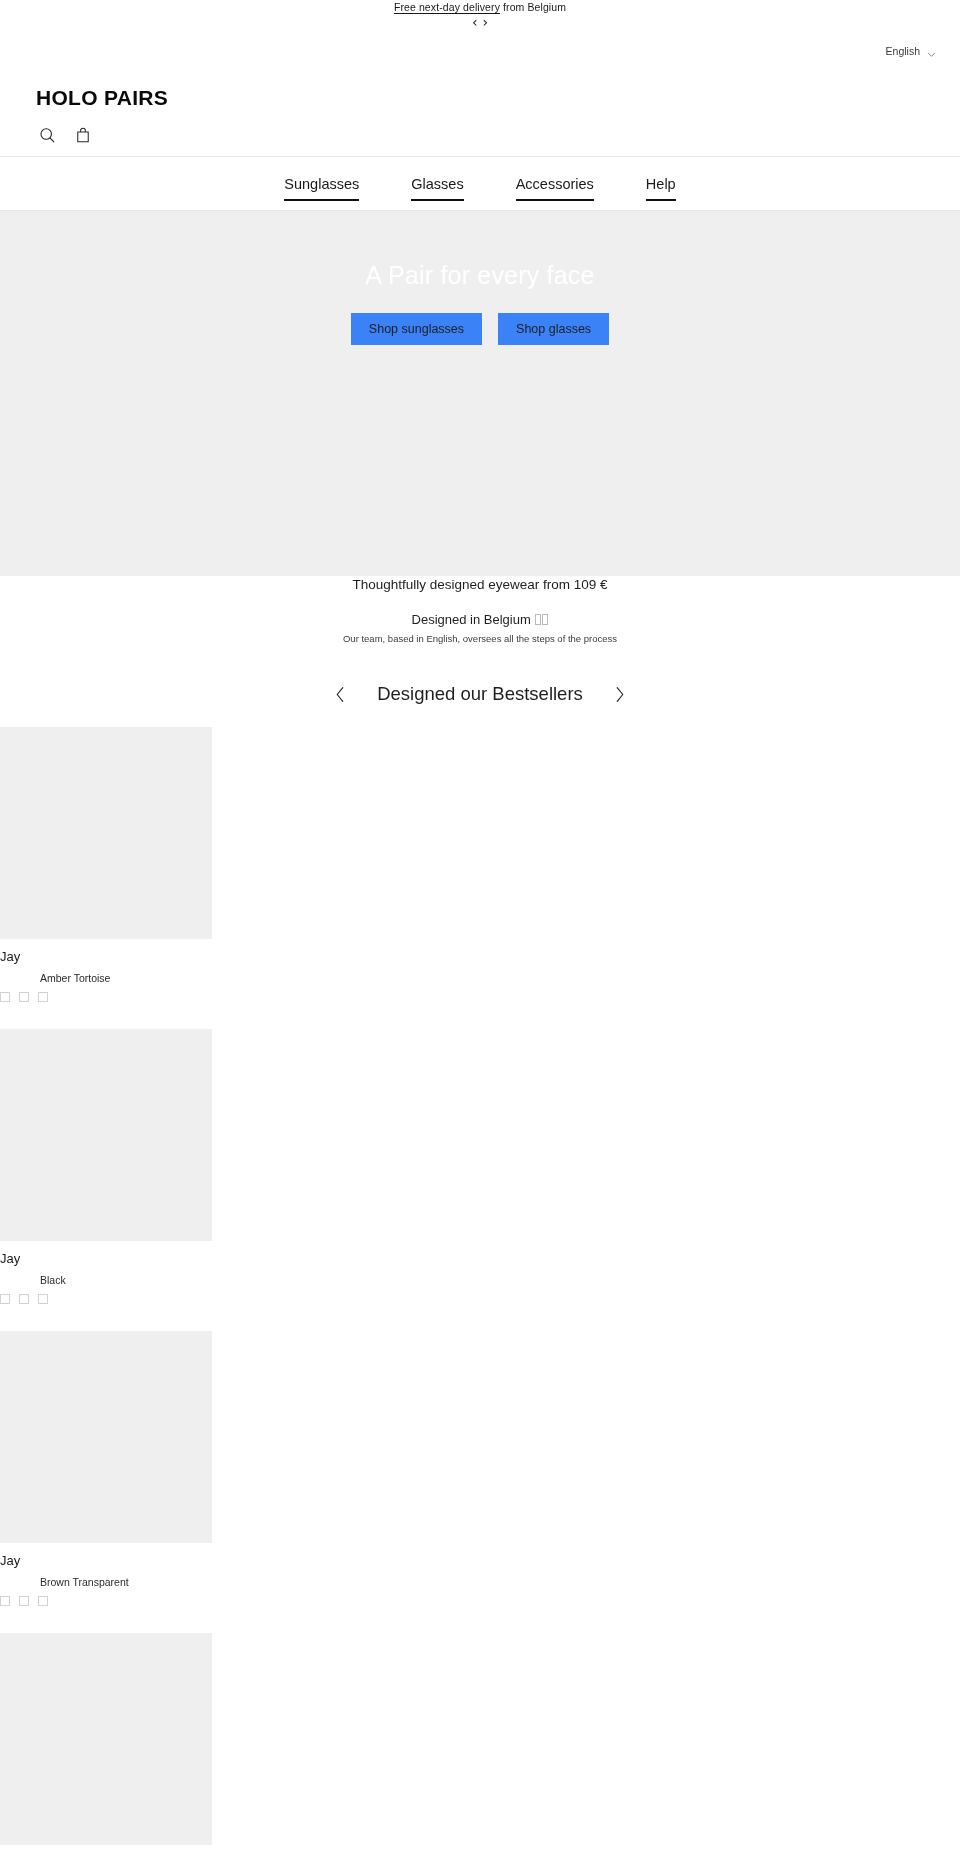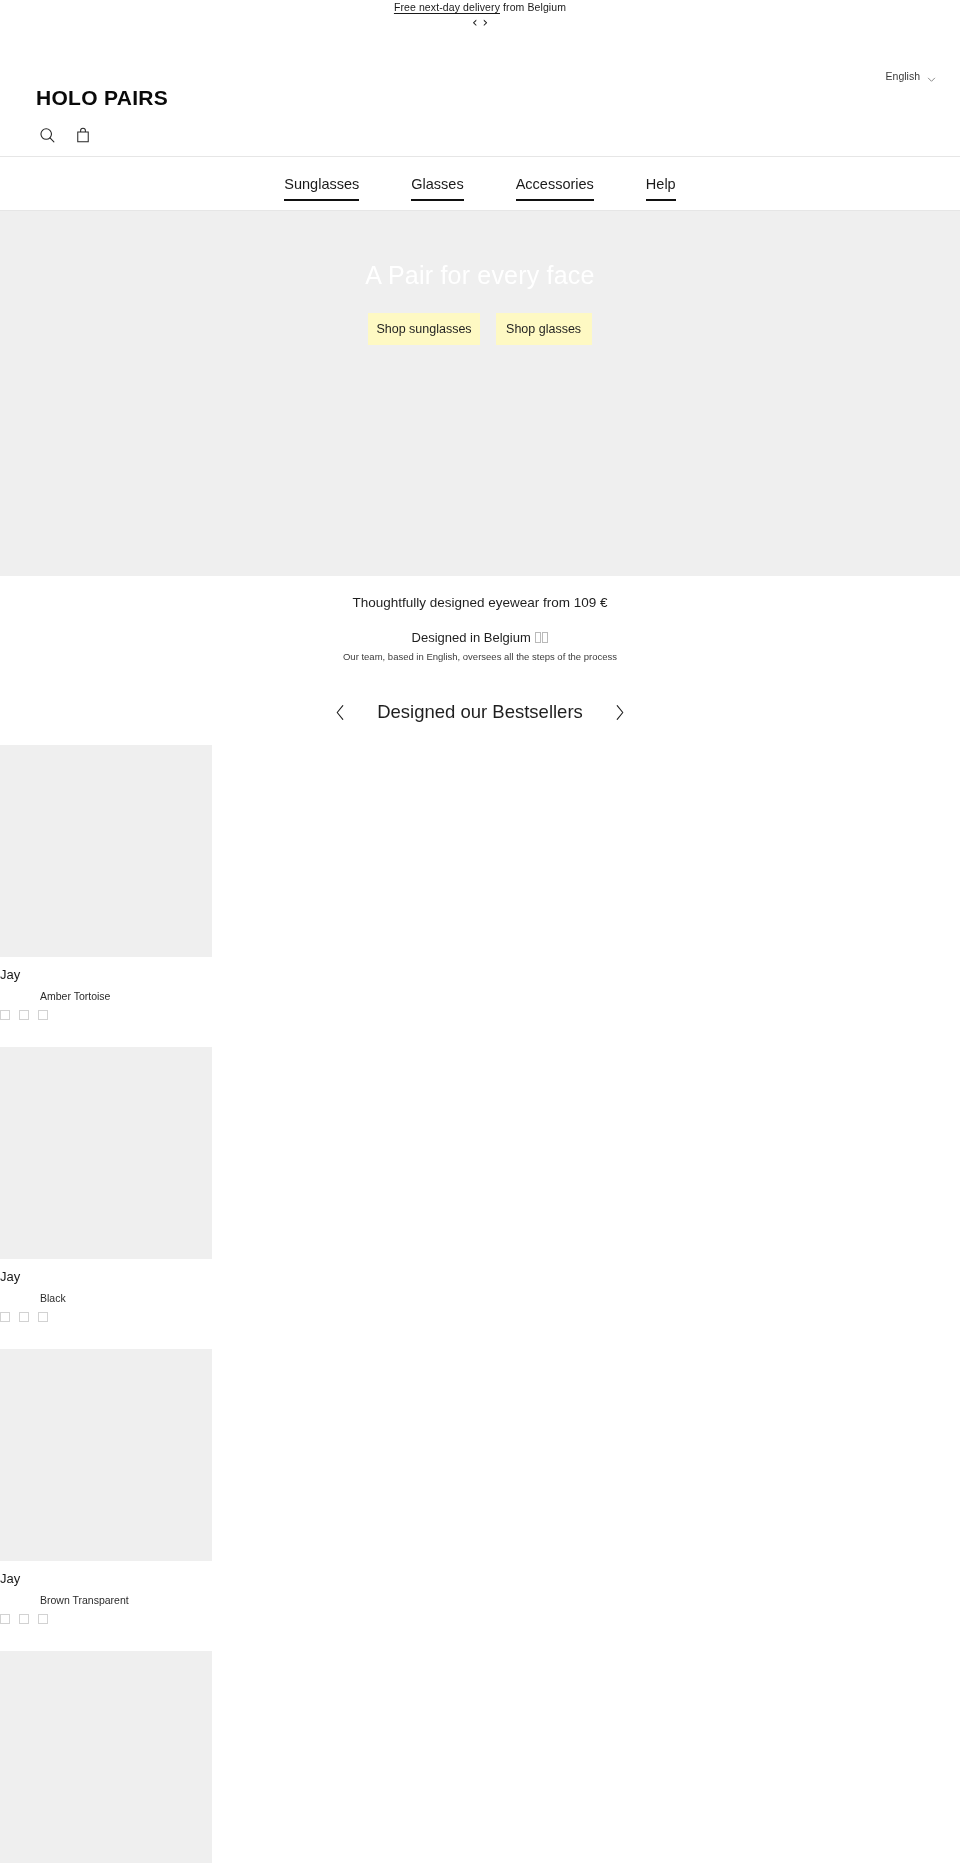--- a/index.html
+++ b/index.html
@@ -54,21 +54,20 @@
     height: 22px;
     align-items: flex-start;
   }
   .lang-picker {
     display: flex;
     align-items: center;
     gap: 7px;
     font-size: 10.5px;
     color: #3a3a3a;
     cursor: pointer;
-    margin-top: 25px;
   }
   .lang-chevron {
     width: 9px; height: 9px;
     position: relative;
     top: 2px;
   }
 
   
   header.site-head {
     padding: 0 36px;
@@ -140,36 +139,35 @@
     letter-spacing: 0.2px;
     line-height: 32px;
   }
   .hero-buttons {
     margin-top: 22px;
     display: flex;
     justify-content: center;
     gap: 16px;
   }
   .hero-btn {
-    background: #fef9c3;
+    background: #3b82f6;
     border: none;
     color: #1f1f1f;
     font-size: 12.5px;
     font-family: "Liberation Sans", sans-serif;
-    padding: 0 8px;
+    padding: 0 18px;
     height: 32px;
     line-height: 32px;
     cursor: pointer;
     min-width: 96px;
   }
 
   
   .value-sec {
     text-align: center;
-    padding-top: 18px;
   }
   .value-head {
     font-size: 13.5px;
     color: #1f1f1f;
     line-height: 18px;
   }
   .value-block { margin-top: 17px; }
   .value-title {
     font-size: 13px;
     color: #1f1f1f;

